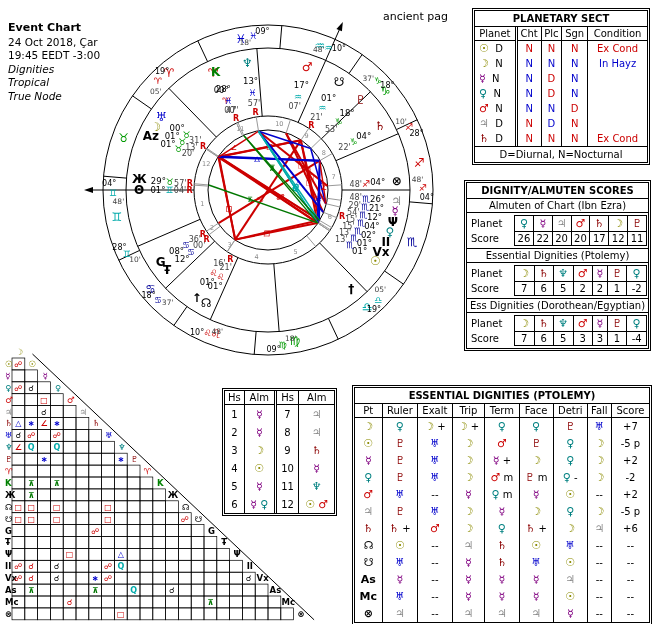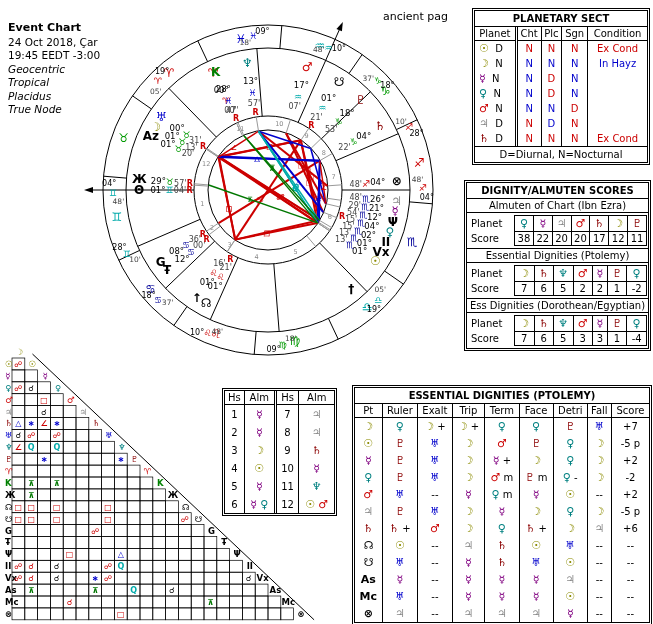--- a/index.html
+++ b/index.html
@@ -675,23 +675,22 @@
       <text x="120.80000000000001" y="616.85" text-anchor="middle" font-size="8" fill="#CC0000" font-family="&quot;DejaVu Sans&quot;,sans-serif" font-weight="bold">□</text>
     </svg>
 
   <div id="hdr">
     <div class="t2">Event Chart</div>
     <div id="hdr-info">
         <div class="ln">24 Oct 2018, Çar</div>
         <div class="ln">19:45  EEDT -3:00</div>
       </div>
     <div id="hdr-it">
-        <div class="it">Geocentric</div>
+        <div class="it">Dignities</div>
         <div class="it">Tropical</div>
-        <div class="it">Placidus</div>
         <div class="it">True Node</div>
       </div>
   </div>
 
   <div id="corner">ancient pag</div>
 
   <div class="abs box" id="sect-box" style="left:472px;top:8px;width:176px;">
     <div class="boxi" id="sect-in">
         <div class="ttl">PLANETARY SECT</div>
         <table class="vln">
@@ -769,21 +768,21 @@
               <td class="dbl-none"><span class="g" style="color:#008080">♀</span></td>
               <td class="dbl-none"><span class="g" style="color:#800080">☿</span></td>
               <td class="dbl-none"><span class="g" style="color:#8a8a8a">♃</span></td>
               <td class="dbl-none"><span class="g" style="color:#CC0000">♂</span></td>
               <td class="dbl-none"><span class="g" style="color:#8B0000">♄</span></td>
               <td class="dbl-none"><span class="g" style="color:#8B8B00">☽</span></td>
               <td class="dbl-none"><span class="g" style="color:#8B0000">♇</span></td>
             </tr>
             <tr>
               <td class="lbl" style="border:none;">Score</td>
-              <td>38</td>
+              <td>26</td>
               <td>22</td>
               <td>20</td>
               <td>20</td>
               <td>17</td>
               <td>12</td>
               <td>11</td>
             </tr>
           </tbody>
         </table>
         <div class="sech">Essential Dignities (Ptolemy)</div>

